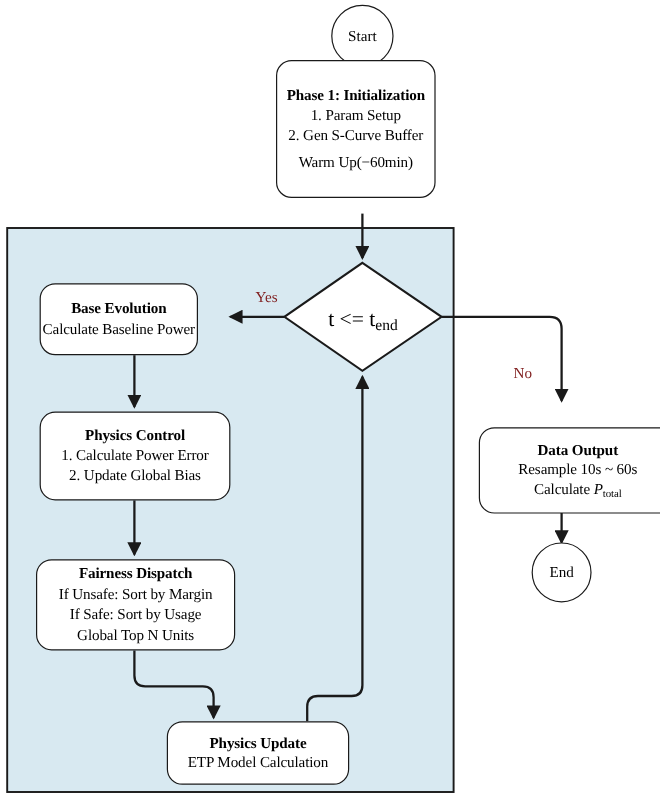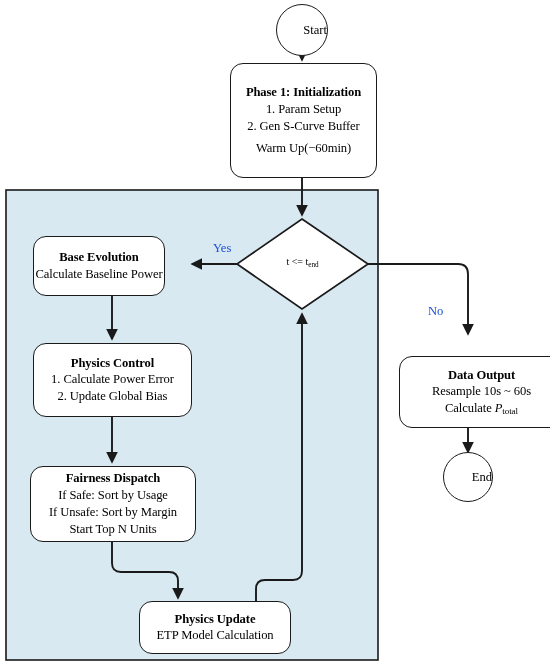--- a/index.html
+++ b/index.html
@@ -49,35 +49,35 @@
     white-space: nowrap;
   }
   .terminal {
     position: absolute;
     box-sizing: border-box;
     border: 1.5px solid #1a1a1a;
     border-radius: 50%;
     background: #ffffff;
     display: flex;
     align-items: center;
-    justify-content: flex-end;
+    justify-content: center;
     font-size: 12.6px;
     color: #000;
     z-index: 3;
   }
   .decision-label {
     position: absolute;
     font-size: 12.6px;
-    color: #1d4ed8;
+    color: #7f1d1d;
     z-index: 4;
   }
   .diamond-text {
     position: absolute;
     z-index: 4;
-    font-size: 10px;
+    font-size: 18px;
     color: #000;
     white-space: nowrap;
     text-align: center;
   }
   sub {
     font-size: 0.72em;
     vertical-align: -0.22em;
   }
   .ital { font-style: italic; }
 </style>
@@ -111,21 +111,21 @@
 
   <path d="M 256 601 L 256 589 Q 256 580 265 580 L 293 580 Q 302 580 302 571 L 302 314" fill="none" stroke="#1a1a1a" stroke-width="1.9" marker-end="url(#arrow)"></path>
 
   <path d="M 468 410 L 468 452" fill="none" stroke="#1a1a1a" stroke-width="1.9" marker-end="url(#arrow)"></path>
 </svg>
 
 <div class="terminal" style="left:276px; top:4px; width:52px; height:52px;">
   <span>Start</span>
 </div>
 
-<div class="node rounded" style="left:230px; top:63px; width:147px; height:115px;">
+<div class="node rounded" style="left:230px; top:50px; width:133px; height:115px;">
   <div class="title">Phase 1: Initialization</div>
   <div class="line">1. Param Setup</div>
   <div class="line">2. Gen S-Curve Buffer</div>
   <div class="line" style="margin-top:5px;">Warm Up(−60min)</div>
 </div>
 
 <div class="diamond-text" style="left:237px; top:256px; width:131px;">
   <span>t &lt;= t</span><sub>end</sub>
 </div>
 
@@ -139,23 +139,23 @@
 </div>
 
 <div class="node rounded" style="left:33px; top:343px; width:159px; height:74px;">
   <div class="title">Physics Control</div>
   <div class="line">1. Calculate Power Error</div>
   <div class="line">2. Update Global Bias</div>
 </div>
 
 <div class="node rounded" style="left:30px; top:466px; width:166px; height:76px;">
   <div class="title">Fairness Dispatch</div>
+  <div class="line">If Unsafe: Sort by Margin</div>
   <div class="line">If Safe: Sort by Usage</div>
-  <div class="line">If Unsafe: Sort by Margin</div>
-  <div class="line">Start Top N Units</div>
+  <div class="line">Global Top N Units</div>
 </div>
 
 <div class="node rounded" style="left:139px; top:601px; width:152px; height:53px;">
   <div class="title">Physics Update</div>
   <div class="line">ETP Model Calculation</div>
 </div>
 
 <div class="node rounded" style="left:399px; top:338px; width:165px; height:72px;margin-top:18px;">
   <div class="title">Data Output</div>
   <div class="line">Resample 10s ~ 60s</div>

